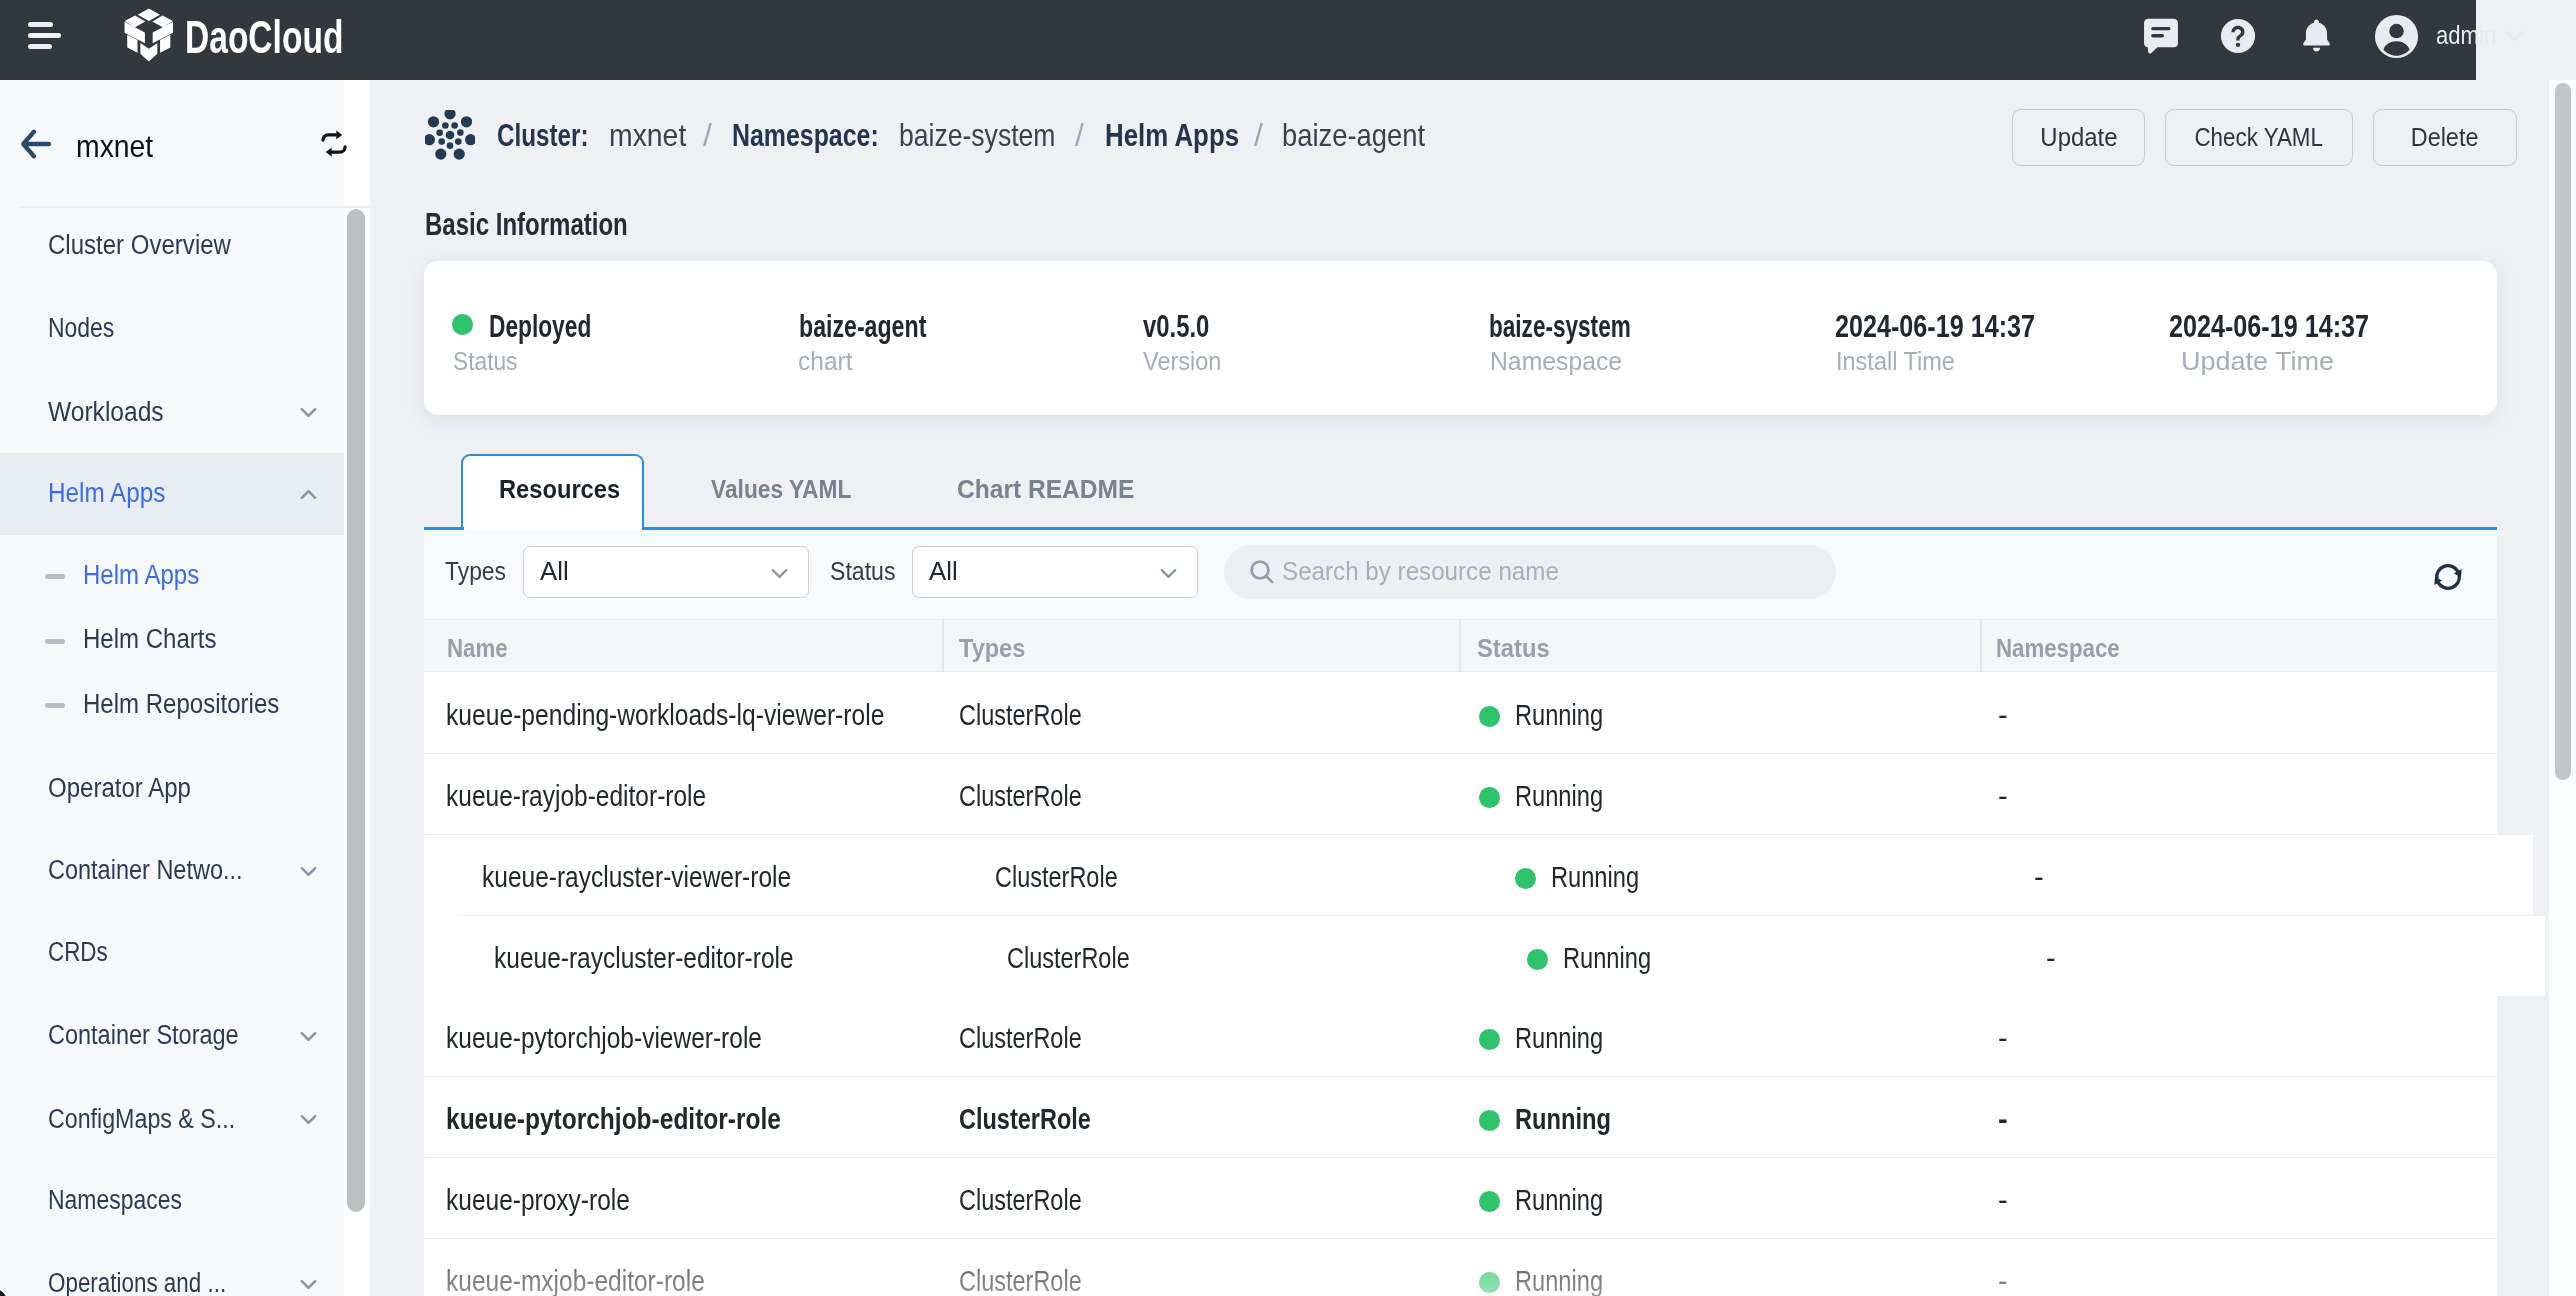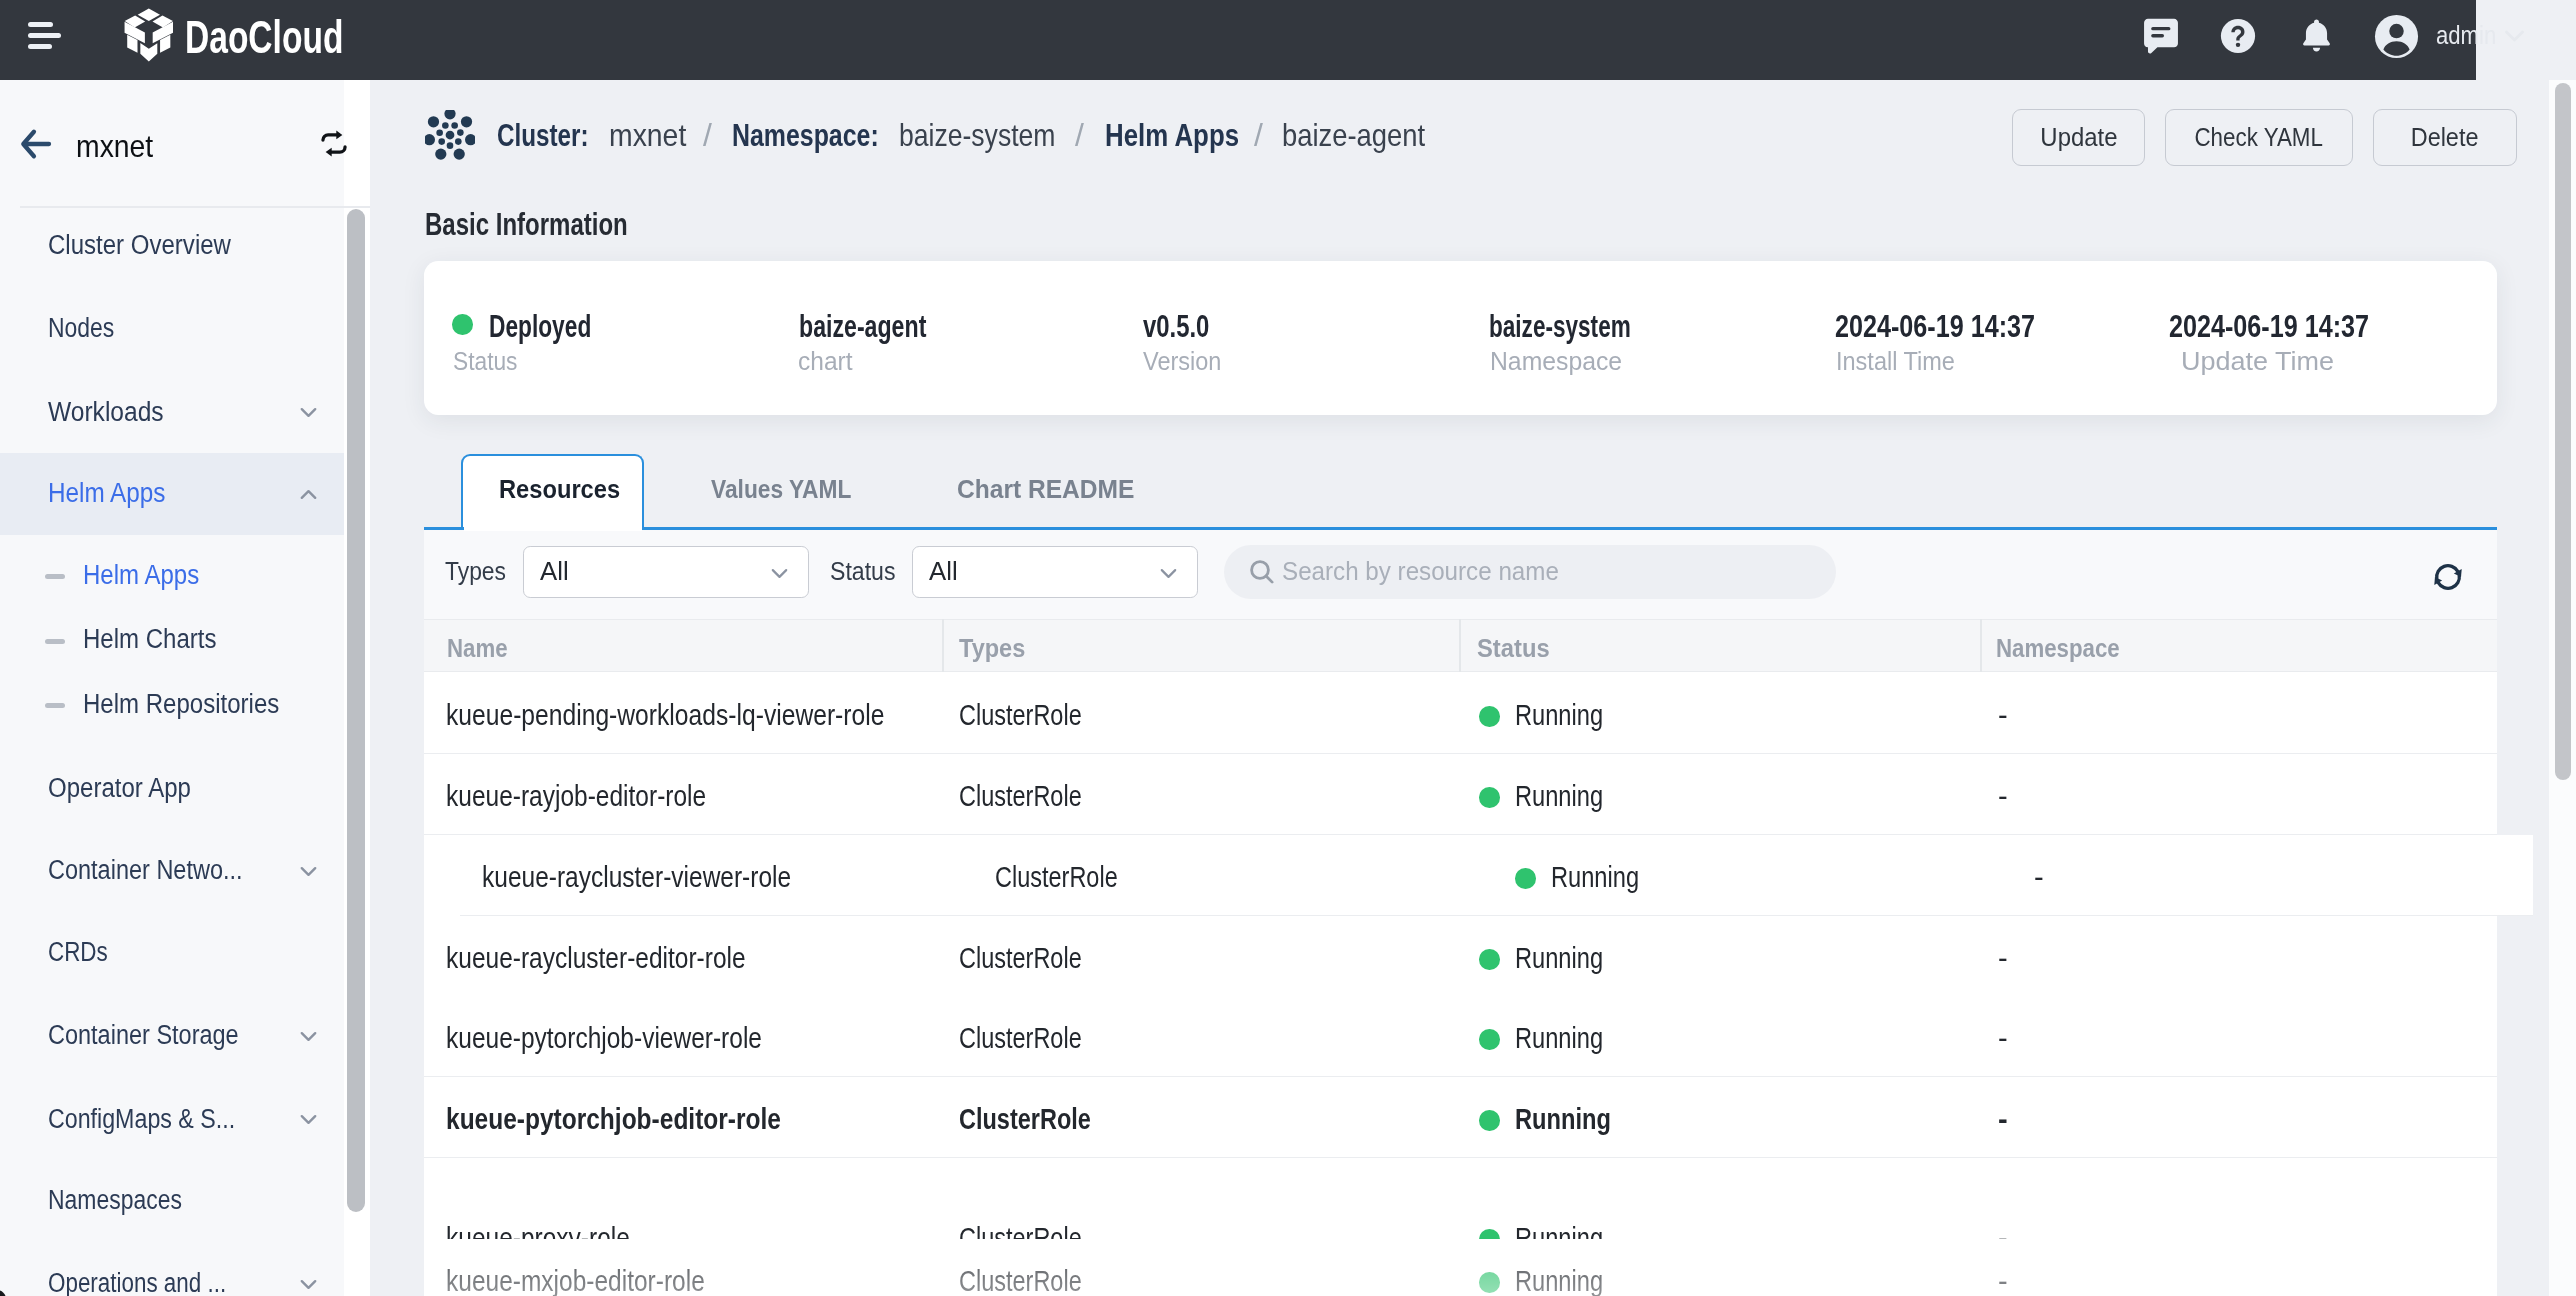--- a/index.html
+++ b/index.html
@@ -269,42 +269,42 @@
     <div class="crun">Running</div>
     <div class="cns">-</div>
   </div>
 <div class="row" style="top:835px;margin-left:36px;">
     <div class="cname">kueue-raycluster-viewer-role</div>
     <div class="ctype">ClusterRole</div>
     <div class="cdot"></div>
     <div class="crun">Running</div>
     <div class="cns">-</div>
   </div>
-<div class="row" style="top:916px;">
+<div class="row" style="top:916px;margin-left:48px;">
     <div class="cname">kueue-raycluster-editor-role</div>
     <div class="ctype">ClusterRole</div>
     <div class="cdot"></div>
     <div class="crun">Running</div>
     <div class="cns">-</div>
   </div>
 <div class="row" style="top:996px;">
     <div class="cname">kueue-pytorchjob-viewer-role</div>
     <div class="ctype">ClusterRole</div>
     <div class="cdot"></div>
     <div class="crun">Running</div>
     <div class="cns">-</div>
   </div>
 <div class="row" style="top:1077px;font-weight:bold;">
     <div class="cname">kueue-pytorchjob-editor-role</div>
     <div class="ctype">ClusterRole</div>
     <div class="cdot"></div>
     <div class="crun">Running</div>
     <div class="cns">-</div>
   </div>
-<div class="row" style="top:1196px;">
+<div class="row" style="top:1158px;">
     <div class="cname">kueue-proxy-role</div>
     <div class="ctype">ClusterRole</div>
     <div class="cdot"></div>
     <div class="crun">Running</div>
     <div class="cns">-</div>
   </div>
 <div class="row" style="top:1239px;">
     <div class="cname">kueue-mxjob-editor-role</div>
     <div class="ctype">ClusterRole</div>
     <div class="cdot"></div>

